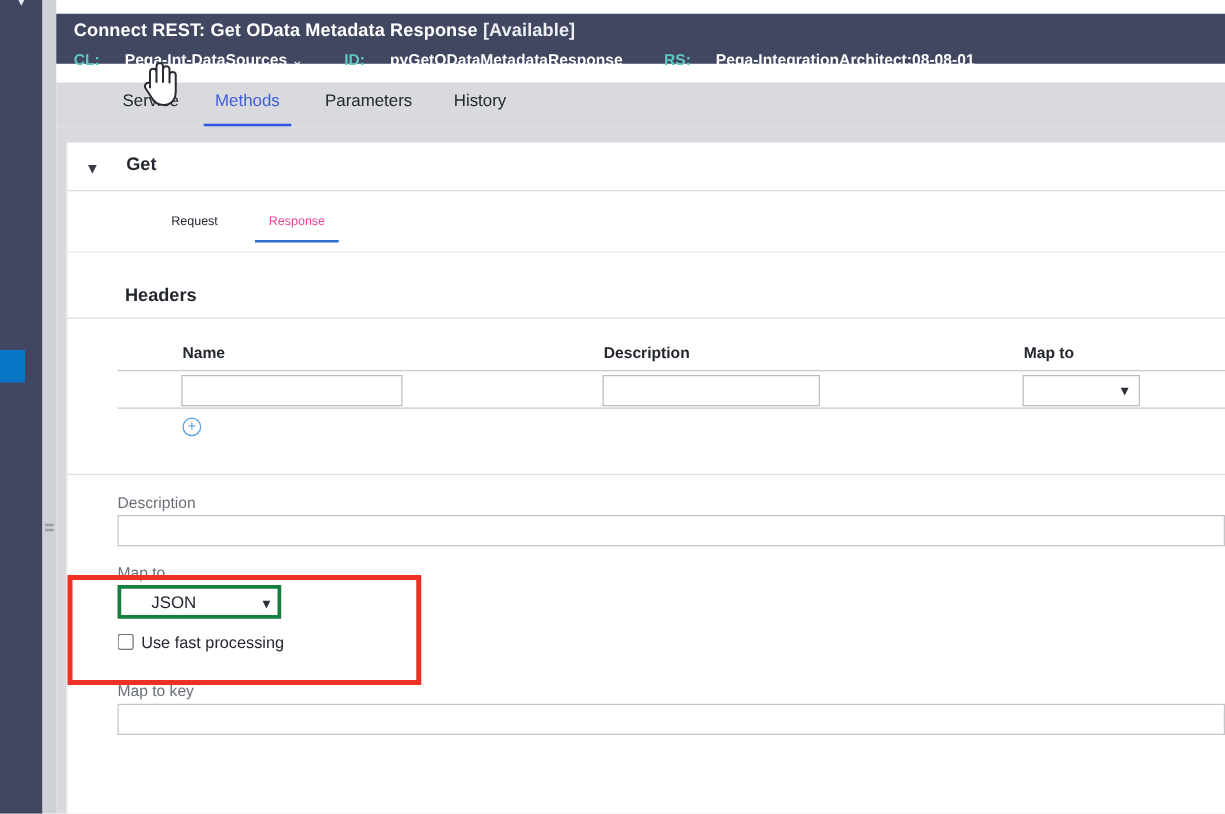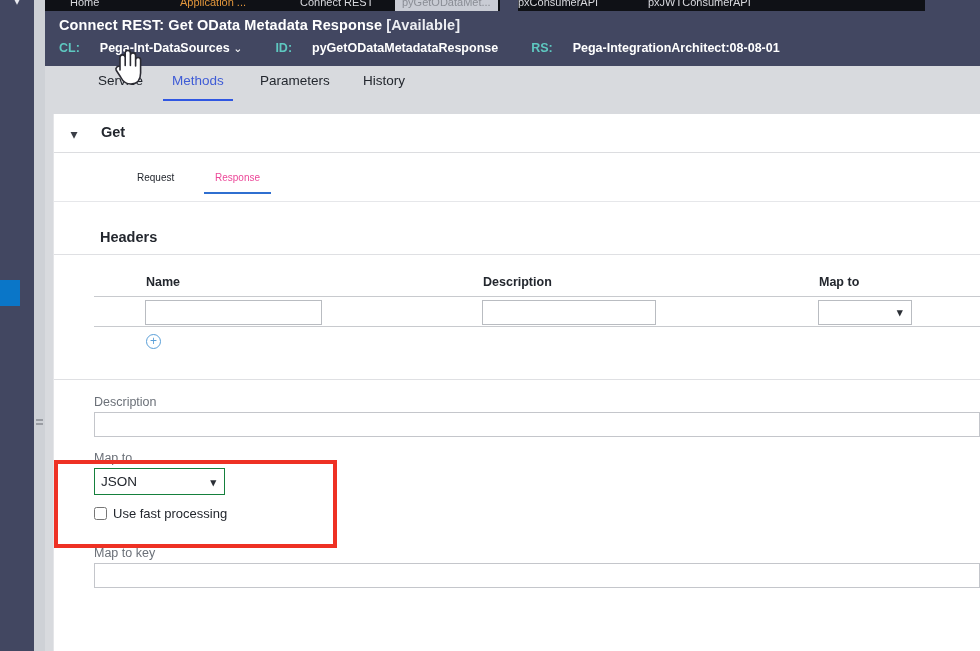--- a/index.html
+++ b/index.html
@@ -51,21 +51,21 @@
   .tabstrip .tab.sel {
     background: #c9ccd4; color: #8a8d95; padding: 0 7px; top: -7px; height: 19px;
   }
   .tabstrip .tab.orange { color: #e2963c; }
   .tabstrip .gap {
     position: absolute; top: 0; height: 11px; background: #424761;
   }
 
   
   .case-header {
-    position: absolute; left: 45px; top: 11px; right: 0; height: 55px;
+    position: absolute; left: 45px; top: 11px; right: 0; height: 40px;
     background: #424761; color: #ffffff;
   }
   .case-title {
     position: absolute; left: 14px; top: 6px;
     font-size: 14.5px; font-weight: bold; letter-spacing: .1px; white-space: nowrap;
   }
   .case-title .avail { font-weight: bold; color: #eceef3; }
   .case-meta {
     position: absolute; left: 14px; top: 30px;
     font-size: 12.5px; white-space: nowrap;
@@ -172,23 +172,23 @@
   
   .field-label {
     font-size: 12.5px; color: #6b7078; margin-bottom: 3px;
   }
   .field-input {
     width: 100%; height: 25px; border: 1px solid #c4c6cb; background: #fff;
     outline: none; font-family: "Liberation Sans", sans-serif;
     font-size: 12.5px; color: #23272e; padding: 0 6px;
   }
   .mapto-select {
-    width: 131px; height: 27px; border: 1px solid #15803d; background: #fff;
+    width: 131px; height: 27px; border: 3px solid #15803d; background: #fff;
     font-family: "Liberation Sans", sans-serif; font-size: 13.5px; color: #23272e;
-    padding: 0 6px; -webkit-appearance: none; appearance: none;
+    padding: 0 24px; -webkit-appearance: none; appearance: none;
   }
   .chk-row { position: relative; height: 18px; padding-left: 16px; }
   .chk-row input {
     position: absolute; left: 0; top: 1px; width: 13px; height: 13px; margin: 0;
   }
   .chk-row label {
     position: absolute; left: 19px; top: 0; font-size: 13px; color: #23272e;
   }
 
   
@@ -210,30 +210,20 @@
     <div class="rail-active-block"></div>
   </div>
 
   <div class="rail-divider">
     <span class="grip">
         <i></i>
         <i></i>
       </span>
   </div>
 
-  <div class="tabstrip">
-    <span class="tab" style="left:25px">Home</span>
-    <span class="tab orange" style="left:135px">Application ...</span>
-    <span class="tab" style="left:255px">Connect REST</span>
-    <span class="tab sel" style="left:350px">pyGetODataMet...</span>
-    <span class="gap" style="left:455px;width:18px;"></span>
-    <span class="tab" style="left:473px">pxConsumerAPI</span>
-    <span class="tab" style="left:603px">pxJWTConsumerAPI</span>
-    <span class="gap" style="left:880px;right:0;"></span>
-  </div>
 
   <div class="case-header">
     <div class="case-title">
       <span>Connect REST: Get OData Metadata Response</span>
       <span class="avail">[Available]</span>
     </div>
     <div class="case-meta">
       <span class="k">CL:</span>
       <span class="sp"></span>
       <span class="v">Pega-Int-DataSources</span>

